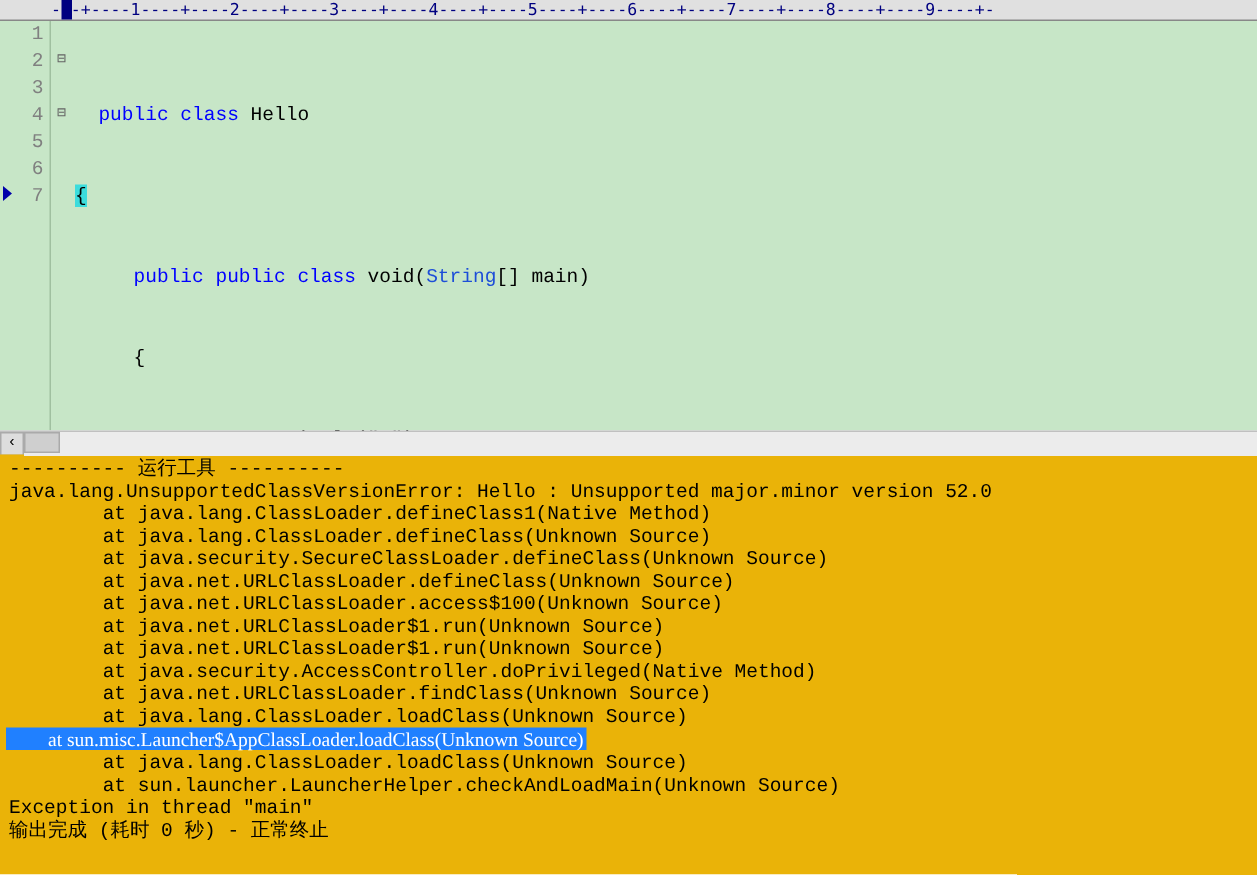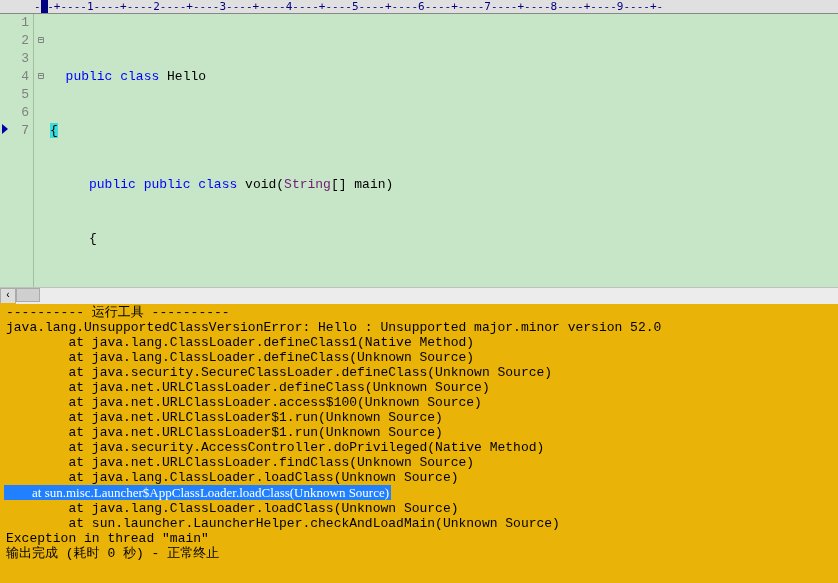--- a/index.html
+++ b/index.html
@@ -58,21 +58,21 @@
   }
   .code {
     flex: 1;
     line-height: 18px;
     padding-left: 2px;
     white-space: pre;
     position: relative;
   }
   .code-line { height: 18px; }
   .kw { color: #0000ff; }
-  .type { color: #701a75; }
+  .type { color: #1d4ed8; }
   .str { color: #808080; }
   .txt { color: #000; }
   .hl { background: #3cdcdc; }
   .bpmark {
     position: absolute;
     left: -46px;
     top: 110px;
     width: 0; height: 0;
     border-top: 5px solid transparent;
     border-bottom: 5px solid transparent;

